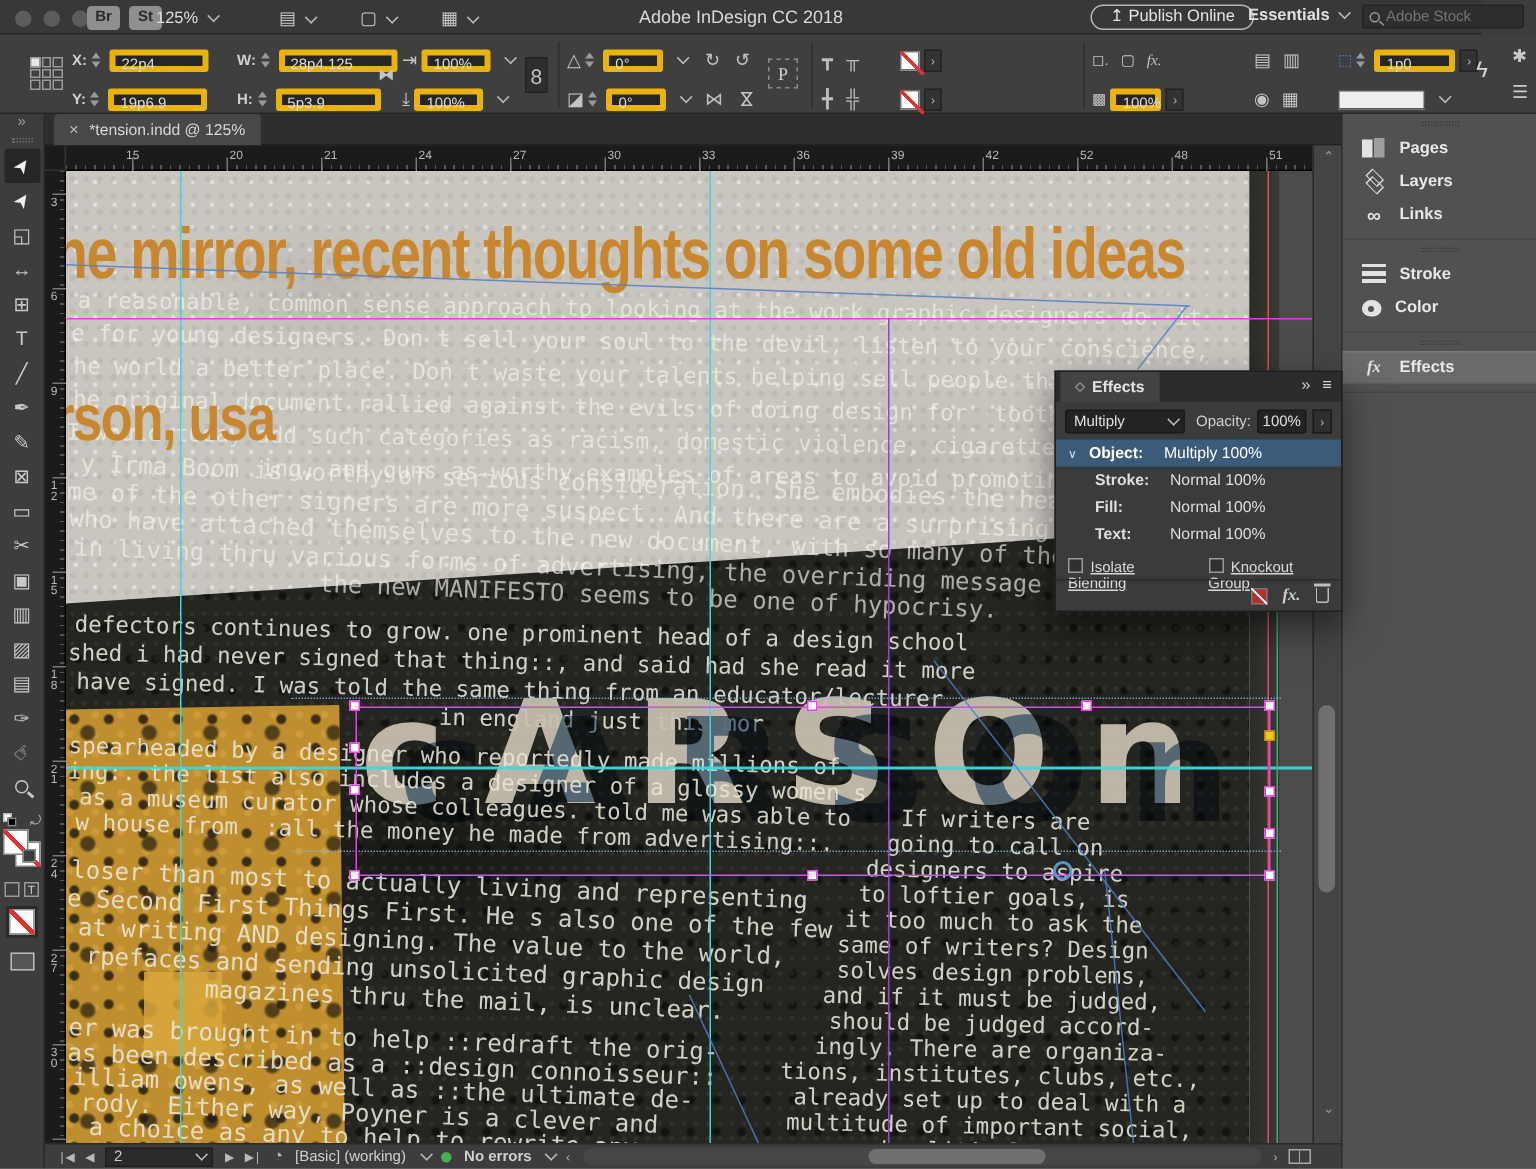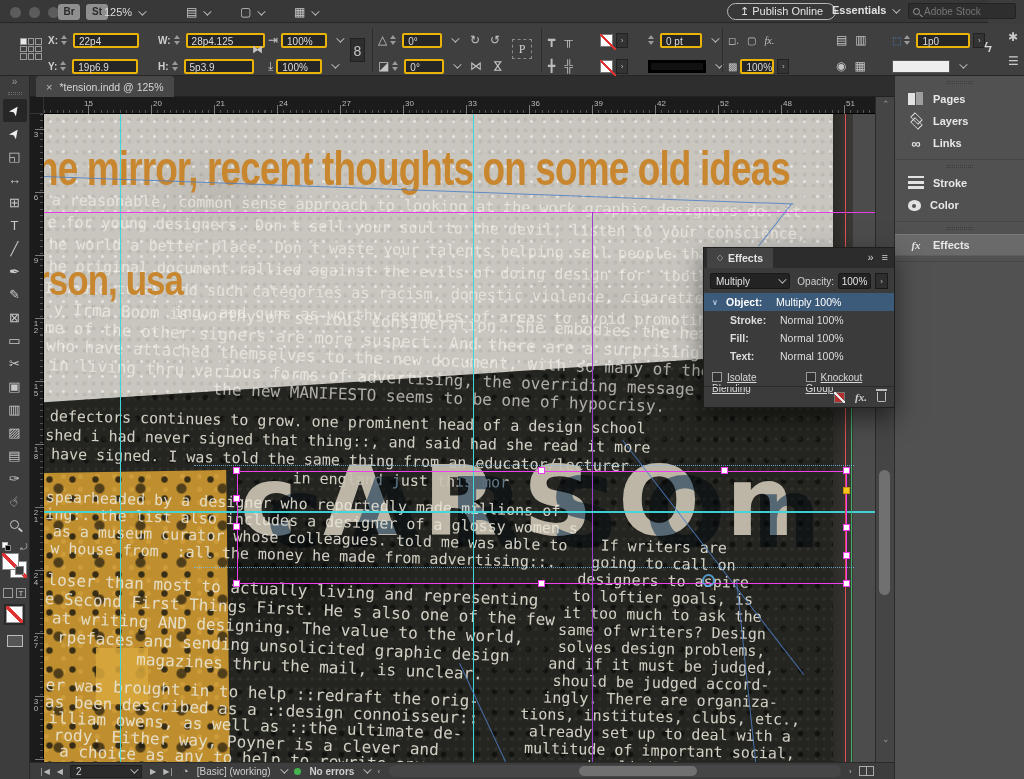--- a/index.html
+++ b/index.html
@@ -19,21 +19,21 @@
   .publish{left:727px;top:3px;height:17px;padding:0 12px;border:1px solid #b8b8b8;border-radius:9px;color:#e3e3e3;font-size:11px;line-height:15px;}
   .workspace{left:832px;top:4px;font-weight:bold;color:#e0e0e0;}
   .searchbox{left:908px;top:3px;width:108px;height:16px;background:#2e2e2e;border:1px solid #232323;border-radius:2px;display:flex;align-items:center;padding:0 4px;gap:4px;}
   .searchbox input{background:transparent;border:none;outline:none;color:#9a9a9a;font-size:10px;width:80px;font-family:"Liberation Sans",sans-serif;}
   .mag{width:7px;height:7px;border:1.4px solid #9a9a9a;border-radius:50%;position:relative;display:inline-block;flex:none;}
   .mag::after{content:"";position:absolute;width:4px;height:1.4px;background:#9a9a9a;left:5px;top:6px;transform:rotate(40deg);}
 
   
   .cpanel{left:0;top:24px;width:1024px;height:52px;background:#3f3f3f;border-bottom:1px solid #262626;}
   .cp{position:absolute;font-size:10px;color:#cfcfcf;}
-  .fld{background:#262626;border:2px solid #eab308;border-radius:2px;height:15px;line-height:13px;padding:0 4px;color:#dcdcdc;font-size:10px;}
+  .fld{background:#262626;border:4px solid #eab308;border-radius:2px;height:15px;line-height:13px;padding:0 4px;color:#dcdcdc;font-size:10px;}
   .spin{display:inline-block;width:7px;margin-right:2px;}
   .spin i{display:block;width:0;height:0;border-left:3px solid transparent;border-right:3px solid transparent;}
   .spin .up{border-bottom:4px solid #9a9a9a;margin-bottom:2px;}
   .spin .dn{border-top:4px solid #9a9a9a;}
   .refproxy{left:20px;top:14px;width:22px;height:22px;display:grid;grid-template-columns:repeat(3,1fr);gap:1px;}
   .refproxy i{border:1px solid #9a9a9a;background:transparent;}
   .refproxy i.sel{background:#e8e8e8;}
   .cp-row{display:flex;align-items:center;gap:3px;height:26px;}
   .cpsep{top:4px;width:1px;height:44px;background:#2d2d2d;}
   .glyphbtn{color:#c4c4c4;font-size:12px;text-align:center;}
@@ -213,20 +213,21 @@
       <i></i>
       <i></i>
       <i></i>
     </div>
   <div class="appbtn abs" style="left:58px">Br</div>
   <div class="appbtn abs" style="left:86px">St</div>
   <div class="zoomdd abs"><span>125%</span><span class="chev"></span></div>
   <div class="tbicon abs" style="left:186px">▤<span class="chev"></span></div>
   <div class="tbicon abs" style="left:240px">▢<span class="chev"></span></div>
   <div class="tbicon abs" style="left:294px">▦<span class="chev"></span></div>
+  <div class="apptitle abs">Adobe InDesign CC 2018</div>
   <div class="publish abs"><span>↥</span> <span>Publish Online</span></div>
   <div class="workspace abs"><span>Essentials</span><span class="chev"></span></div>
   <div class="searchbox abs">
     <span class="mag"></span>
     <input placeholder="Adobe Stock" style="">
   </div>
 </div>
 
 <div class="cpanel abs">
   <div class="refproxy cp">
@@ -334,34 +335,20 @@
       </div>
   </div>
   <div class="cp" style="left:600px;top:3px;">
     <div class="cp-row">
         <span class="swmini"></span>
         <span class="arrbtn">›</span>
       </div>
     <div class="cp-row">
         <span class="swmini"></span>
         <span class="arrbtn">›</span>
-      </div>
-  </div>
-  <div class="cp" style="left:648px;top:3px;">
-    <div class="cp-row">
-        <span class="spin">
-          <i class="up"></i>
-          <i class="dn"></i>
-        </span>
-        <span class="fld" style="width:42px">0 pt</span>
-        <span class="chev"></span>
-      </div>
-    <div class="cp-row">
-        <span class="strokeprev"></span>
-        <span class="chev"></span>
       </div>
   </div>
   <div class="cpsep cp" style="left:722px"></div>
   <div class="cp" style="left:728px;top:3px;color:#c4c4c4;">
     <div class="cp-row" style="gap:8px;">
         <span>◻.</span>
         <span>▢</span>
         <span style="font-style:italic;font-family:'Liberation Serif',serif;">fx.</span>
       </div>
     <div class="cp-row">

